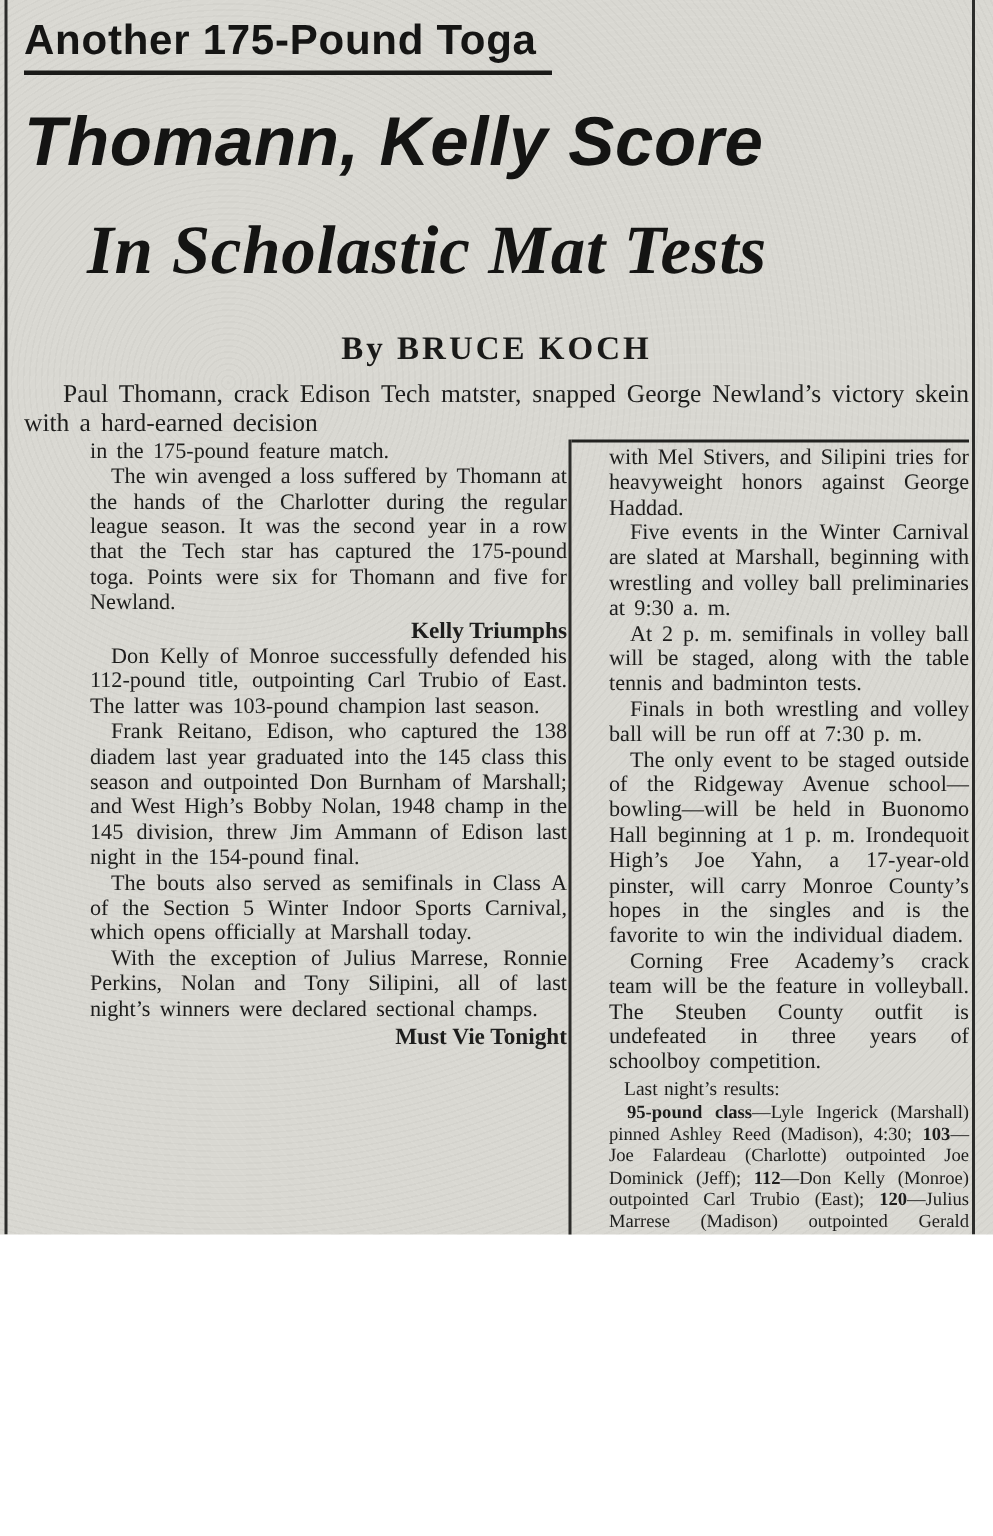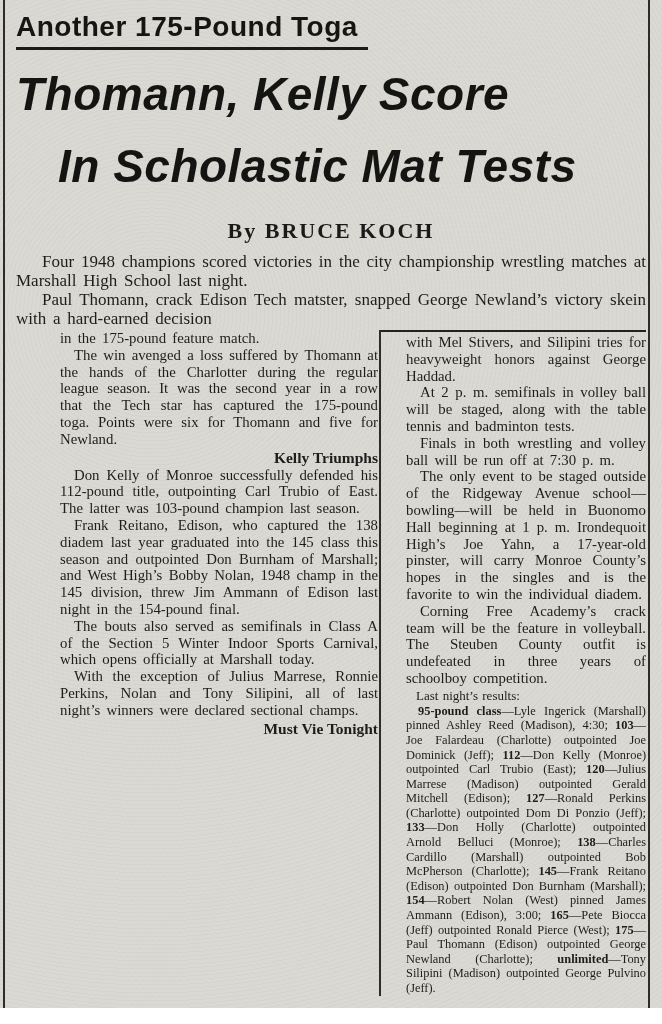--- a/index.html
+++ b/index.html
@@ -1,18 +1,18 @@
 <!DOCTYPE html>
 <html><head>
 <meta charset="utf-8">
 <style>
   html,body { margin:0; padding:0; }
   .page {
     position:relative;
-    width:662px; height:1008px;
+    width:662px; height:823px;
     background-color:#d9d8d2;
     background-image:
       repeating-radial-gradient(circle at 23% 31%, rgba(0,0,0,0.025) 0 1px, transparent 1px 4px),
       repeating-radial-gradient(circle at 71% 64%, rgba(255,255,255,0.05) 0 1px, transparent 1px 5px);
     overflow:hidden;
     color:#1d1d1c;
     font-family:"Liberation Serif", serif;
   }
   .vrule { position:absolute; top:0; bottom:0; width:2px; background:#2c2c2a; }
   .vrule.left  { left:3px; }
@@ -27,21 +27,21 @@
   }
   .kicker-underline { width:352px; height:0; border-bottom:3px solid #1a1a18; margin-top:4px; }
 
   .headline {
     margin:8px 0 0 0;
     font-family:"Liberation Sans", sans-serif;
     font-style:italic; font-weight:bold;
     font-size:46px; line-height:72px; letter-spacing:0.5px;
     color:#141413;
   }
-  .headline .line2 { padding-left:42px; }
+  .headline .line2 { padding-left:42px;font-family:Liberation Serif, serif; }
 
   .byline {
     text-align:center; margin-top:16px;
     font-weight:bold; font-size:22px; letter-spacing:2px;
     color:#1a1a19;
   }
 
   .lead { margin-top:8px; }
   .lead p {
     margin:0; font-size:17px; line-height:19px;
@@ -82,37 +82,37 @@
   <div class="content">
 
     <span class="kicker">Another 175-Pound Toga</span>
     <div class="kicker-underline"></div>
 
     <h1 class="headline"><span class="line1">Thomann, Kelly Score</span><br><span class="line2">In Scholastic Mat Tests</span></h1>
 
     <div class="byline">By BRUCE KOCH</div>
 
     <div class="lead">
-      <p>Four 1948 champions scored victories in the city championship wrestling matches at Marshall High School last night.</p>
       <p>Paul Thomann, crack Edison Tech matster, snapped George Newland’s victory skein with a hard-earned decision</p>
     </div>
 
     <div class="cols">
       <div class="col-left" id="col-left">
           <p class="body-p cont">in the 175-pound feature match.</p>
           <p class="body-p">The win avenged a loss suffered by Thomann at the hands of the Charlotter during the regular league season. It was the second year in a row that the Tech star has captured the 175-pound toga. Points were six for Thomann and five for Newland.</p>
           <div class="subhead">Kelly Triumphs</div>
           <p class="body-p">Don Kelly of Monroe successfully defended his 112-pound title, outpointing Carl Trubio of East. The latter was 103-pound champion last season.</p>
           <p class="body-p">Frank Reitano, Edison, who captured the 138 diadem last year graduated into the 145 class this season and outpointed Don Burnham of Marshall; and West High’s Bobby Nolan, 1948 champ in the 145 division, threw Jim Ammann of Edison last night in the 154-pound final.</p>
           <p class="body-p">The bouts also served as semifinals in Class A of the Section 5 Winter Indoor Sports Carnival, which opens officially at Marshall today.</p>
           <p class="body-p">With the exception of Julius Marrese, Ronnie Perkins, Nolan and Tony Silipini, all of last night’s winners were declared sectional champs.</p>
           <div class="subhead">Must Vie Tonight</div>
         </div>
       <div class="col-right" id="col-right">
           <p class="body-p cont">with Mel Stivers, and Silipini tries for heavyweight honors against George Haddad.</p>
+          <p class="body-p">Five events in the Winter Carnival are slated at Marshall, beginning with wrestling and volley ball preliminaries at 9:30 a. m.</p>
           <p class="body-p">At 2 p. m. semifinals in volley ball will be staged, along with the table tennis and badminton tests.</p>
           <p class="body-p">Finals in both wrestling and volley ball will be run off at 7:30 p. m.</p>
           <p class="body-p">The only event to be staged outside of the Ridgeway Avenue school—bowling—will be held in Buonomo Hall beginning at 1 p. m. Irondequoit High’s Joe Yahn, a 17-year-old pinster, will carry Monroe County’s hopes in the singles and is the favorite to win the individual diadem.</p>
           <p class="body-p">Corning Free Academy’s crack team will be the feature in volleyball. The Steuben County outfit is undefeated in three years of schoolboy competition.</p>
           <p class="results-intro">Last night’s results:</p>
           <p class="results-p"><b>95-pound class</b>—Lyle Ingerick (Marshall) pinned Ashley Reed (Madison), 4:30; <b>103</b>—Joe Falardeau (Charlotte) outpointed Joe Dominick (Jeff); <b>112</b>—Don Kelly (Monroe) outpointed Carl Trubio (East); <b>120</b>—Julius Marrese (Madison) outpointed Gerald Mitchell (Edison); <b>127</b>—Ronald Perkins (Charlotte) outpointed Dom Di Ponzio (Jeff); <b>133</b>—Don Holly (Charlotte) outpointed Arnold Belluci (Monroe); <b>138</b>—Charles Cardillo (Marshall) outpointed Bob McPherson (Charlotte); <b>145</b>—Frank Reitano (Edison) outpointed Don Burnham (Marshall); <b>154</b>—Robert Nolan (West) pinned James Ammann (Edison), 3:00; <b>165</b>—Pete Biocca (Jeff) outpointed Ronald Pierce (West); <b>175</b>—Paul Thomann (Edison) outpointed George Newland (Charlotte); <b>unlimited</b>—Tony Silipini (Madison) outpointed George Pulvino (Jeff).</p>
         </div>
     </div>
 
   </div>

